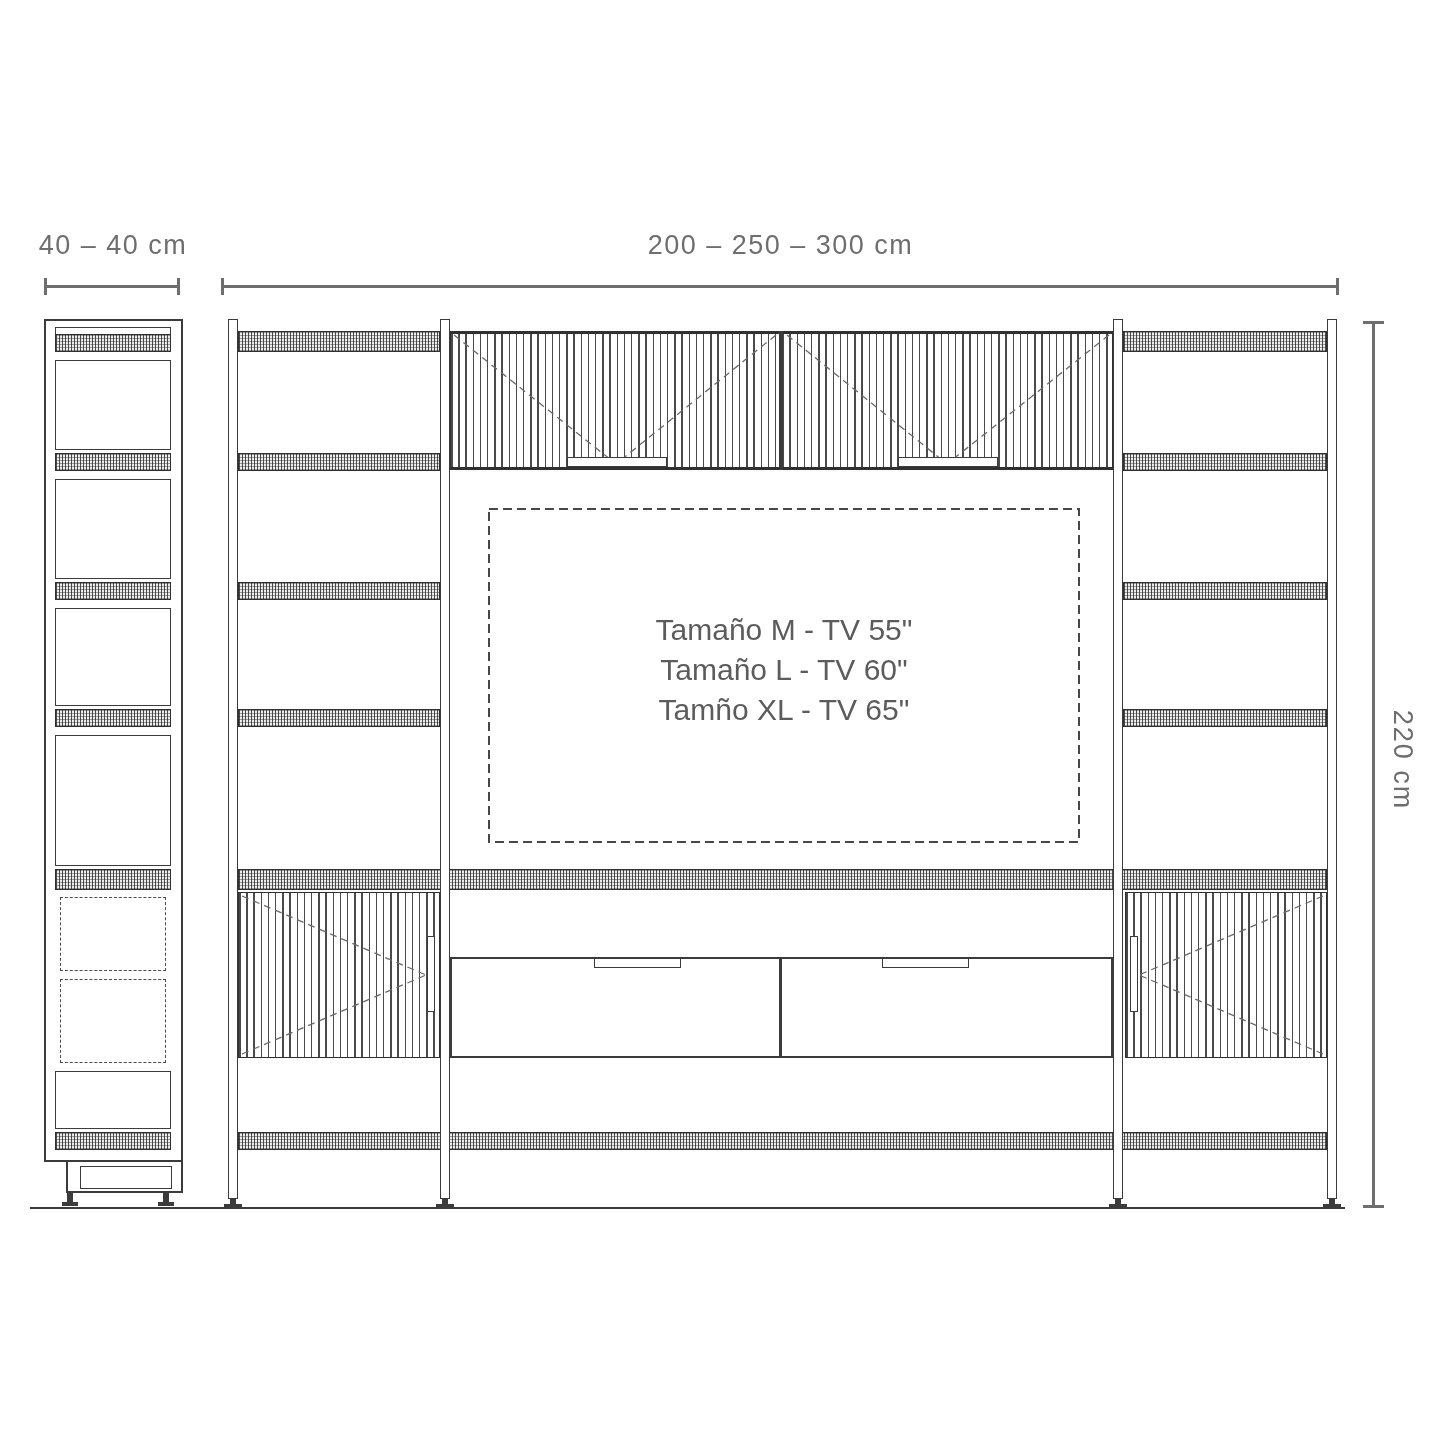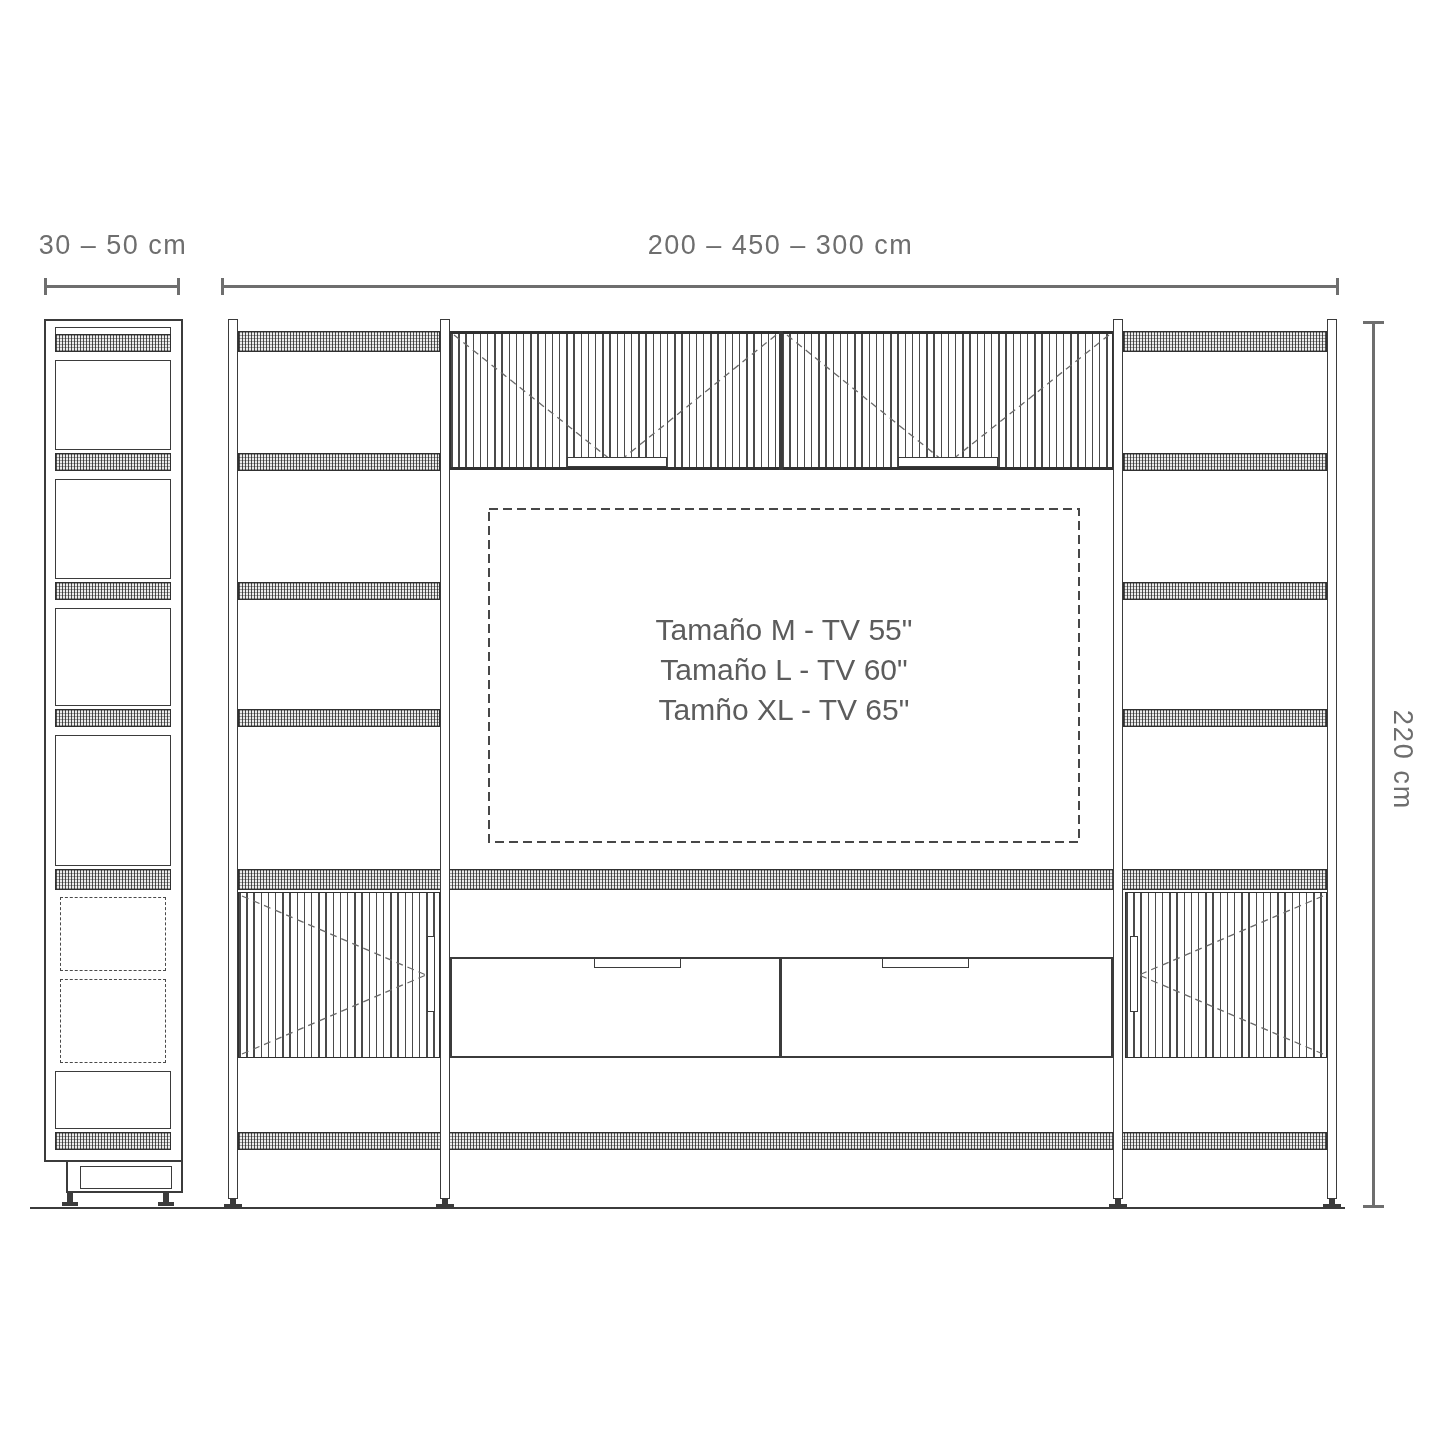--- a/index.html
+++ b/index.html
@@ -37,26 +37,26 @@
     color:var(--label,#5c5c5c);font-size:30px;line-height:40px;white-space:nowrap;
   }
   svg.overlay{position:absolute;overflow:visible;}
   svg.overlay line{stroke:#6a6a6a;stroke-width:1.3;stroke-dasharray:7 5;}
 </style>
 </head>
 <body>
 
 <div id="canvas">
 
-  <div class="dimtext" style="left:24px;top:230px;width:178px;">30 – 50 cm</div>
+  <div class="dimtext" style="left:24px;top:230px;width:178px;">40 – 40 cm</div>
   <div class="dimln" style="left:46px;top:285px;width:133px;height:3px;"></div>
   <div class="dimln" style="left:44px;top:278px;width:3px;height:17px;"></div>
   <div class="dimln" style="left:177px;top:278px;width:3px;height:17px;"></div>
 
-  <div class="dimtext" style="left:222px;top:230px;width:1117px;">200 – 450 – 300 cm</div>
+  <div class="dimtext" style="left:222px;top:230px;width:1117px;">200 – 250 – 300 cm</div>
   <div class="dimln" style="left:222px;top:285px;width:1117px;height:3px;"></div>
   <div class="dimln" style="left:221px;top:278px;width:3px;height:17px;"></div>
   <div class="dimln" style="left:1336px;top:278px;width:3px;height:17px;"></div>
 
   <div class="dimln" style="left:1372px;top:322px;width:3px;height:886px;"></div>
   <div class="dimln" style="left:1363px;top:321px;width:21px;height:3px;"></div>
   <div class="dimln" style="left:1363px;top:1205px;width:21px;height:3px;"></div>
   <div class="dimtext" style="left:1347px;top:745px;width:112px;height:30px;letter-spacing:2px;transform:rotate(90deg);">220 cm</div>
 
   <div class="outline2" style="left:44px;top:319px;width:139px;height:843px;"></div>

